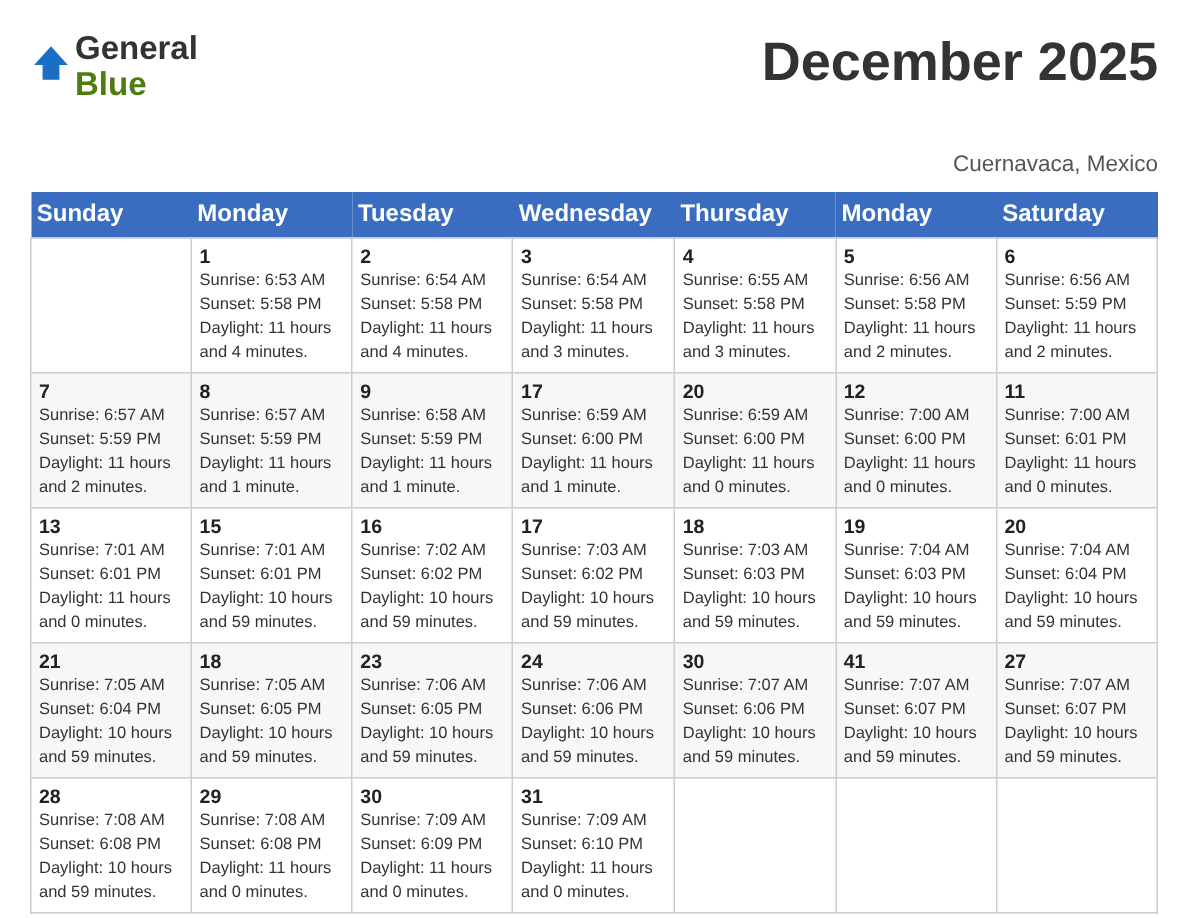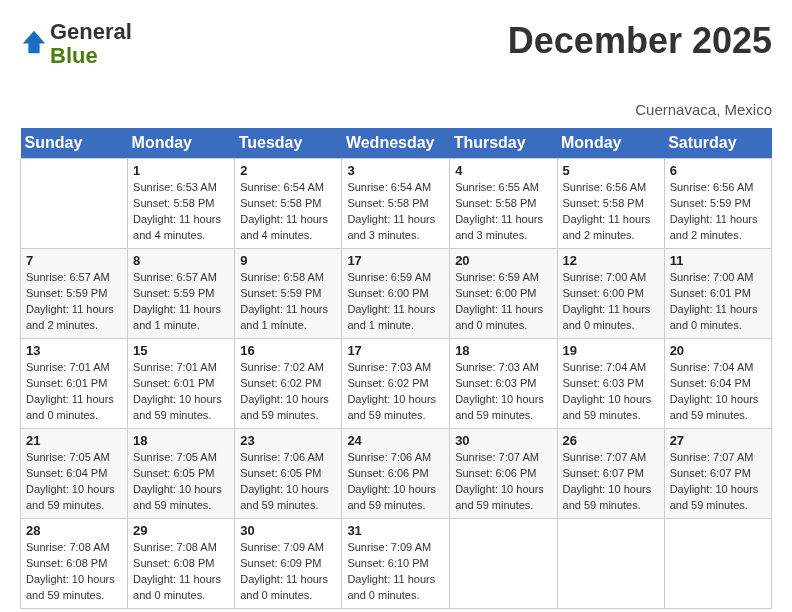--- a/index.html
+++ b/index.html
@@ -224,21 +224,21 @@
         </td>
         <td>
           <div class="day-num">24</div>
           <div class="day-info">Sunrise: 7:06 AM<br>Sunset: 6:06 PM<br>Daylight: 10 hours<br>and 59 minutes.</div>
         </td>
         <td>
           <div class="day-num">30</div>
           <div class="day-info">Sunrise: 7:07 AM<br>Sunset: 6:06 PM<br>Daylight: 10 hours<br>and 59 minutes.</div>
         </td>
         <td>
-          <div class="day-num">26</div>
+          <div class="day-num">41</div>
           <div class="day-info">Sunrise: 7:07 AM<br>Sunset: 6:07 PM<br>Daylight: 10 hours<br>and 59 minutes.</div>
         </td>
         <td>
           <div class="day-num">27</div>
           <div class="day-info">Sunrise: 7:07 AM<br>Sunset: 6:07 PM<br>Daylight: 10 hours<br>and 59 minutes.</div>
         </td>
       </tr>
       <tr class="row-odd">
         <td>
           <div class="day-num">28</div>

